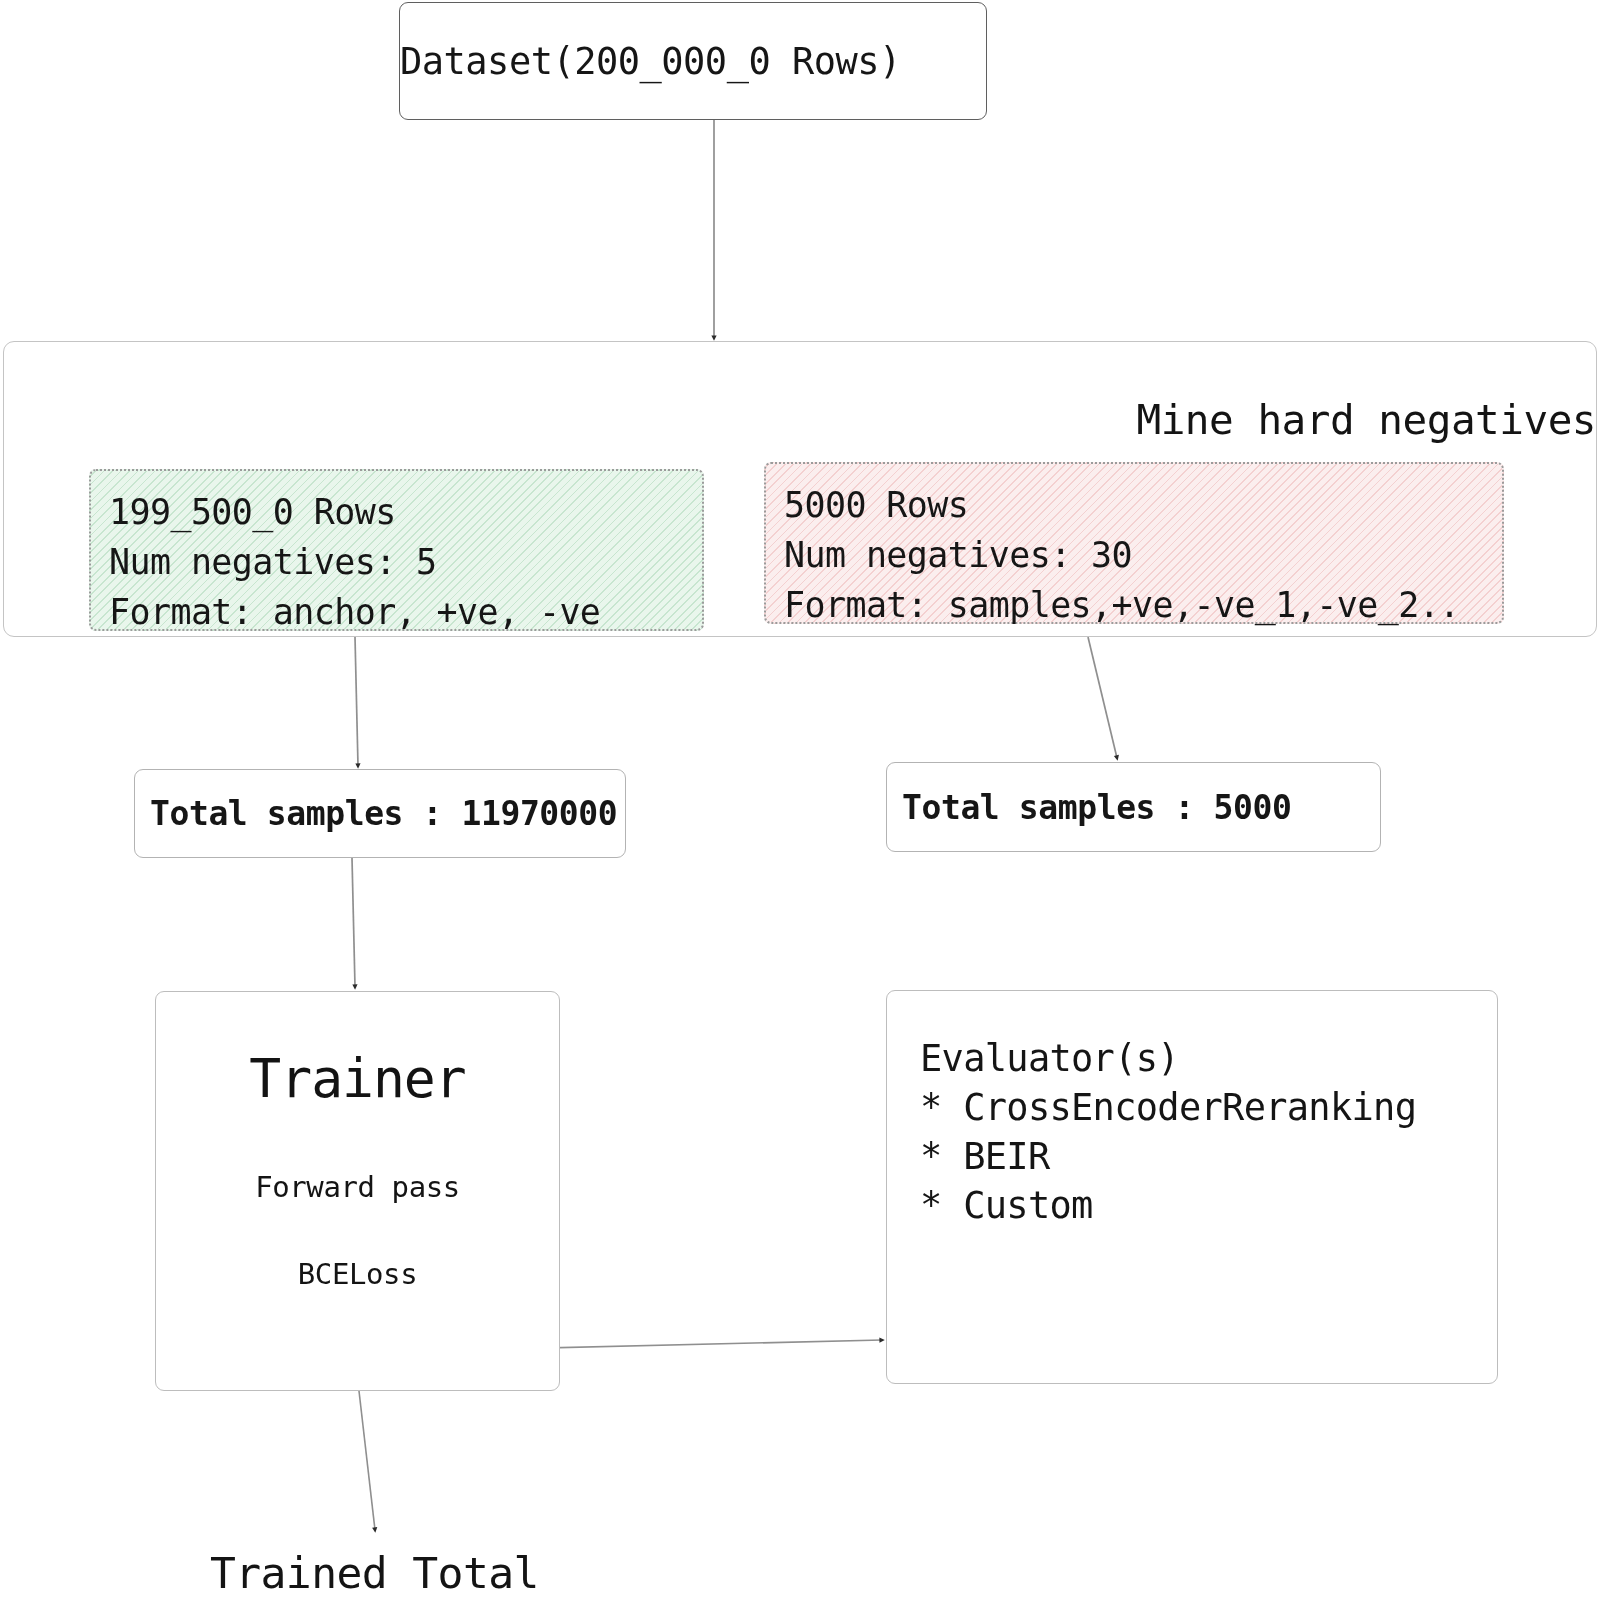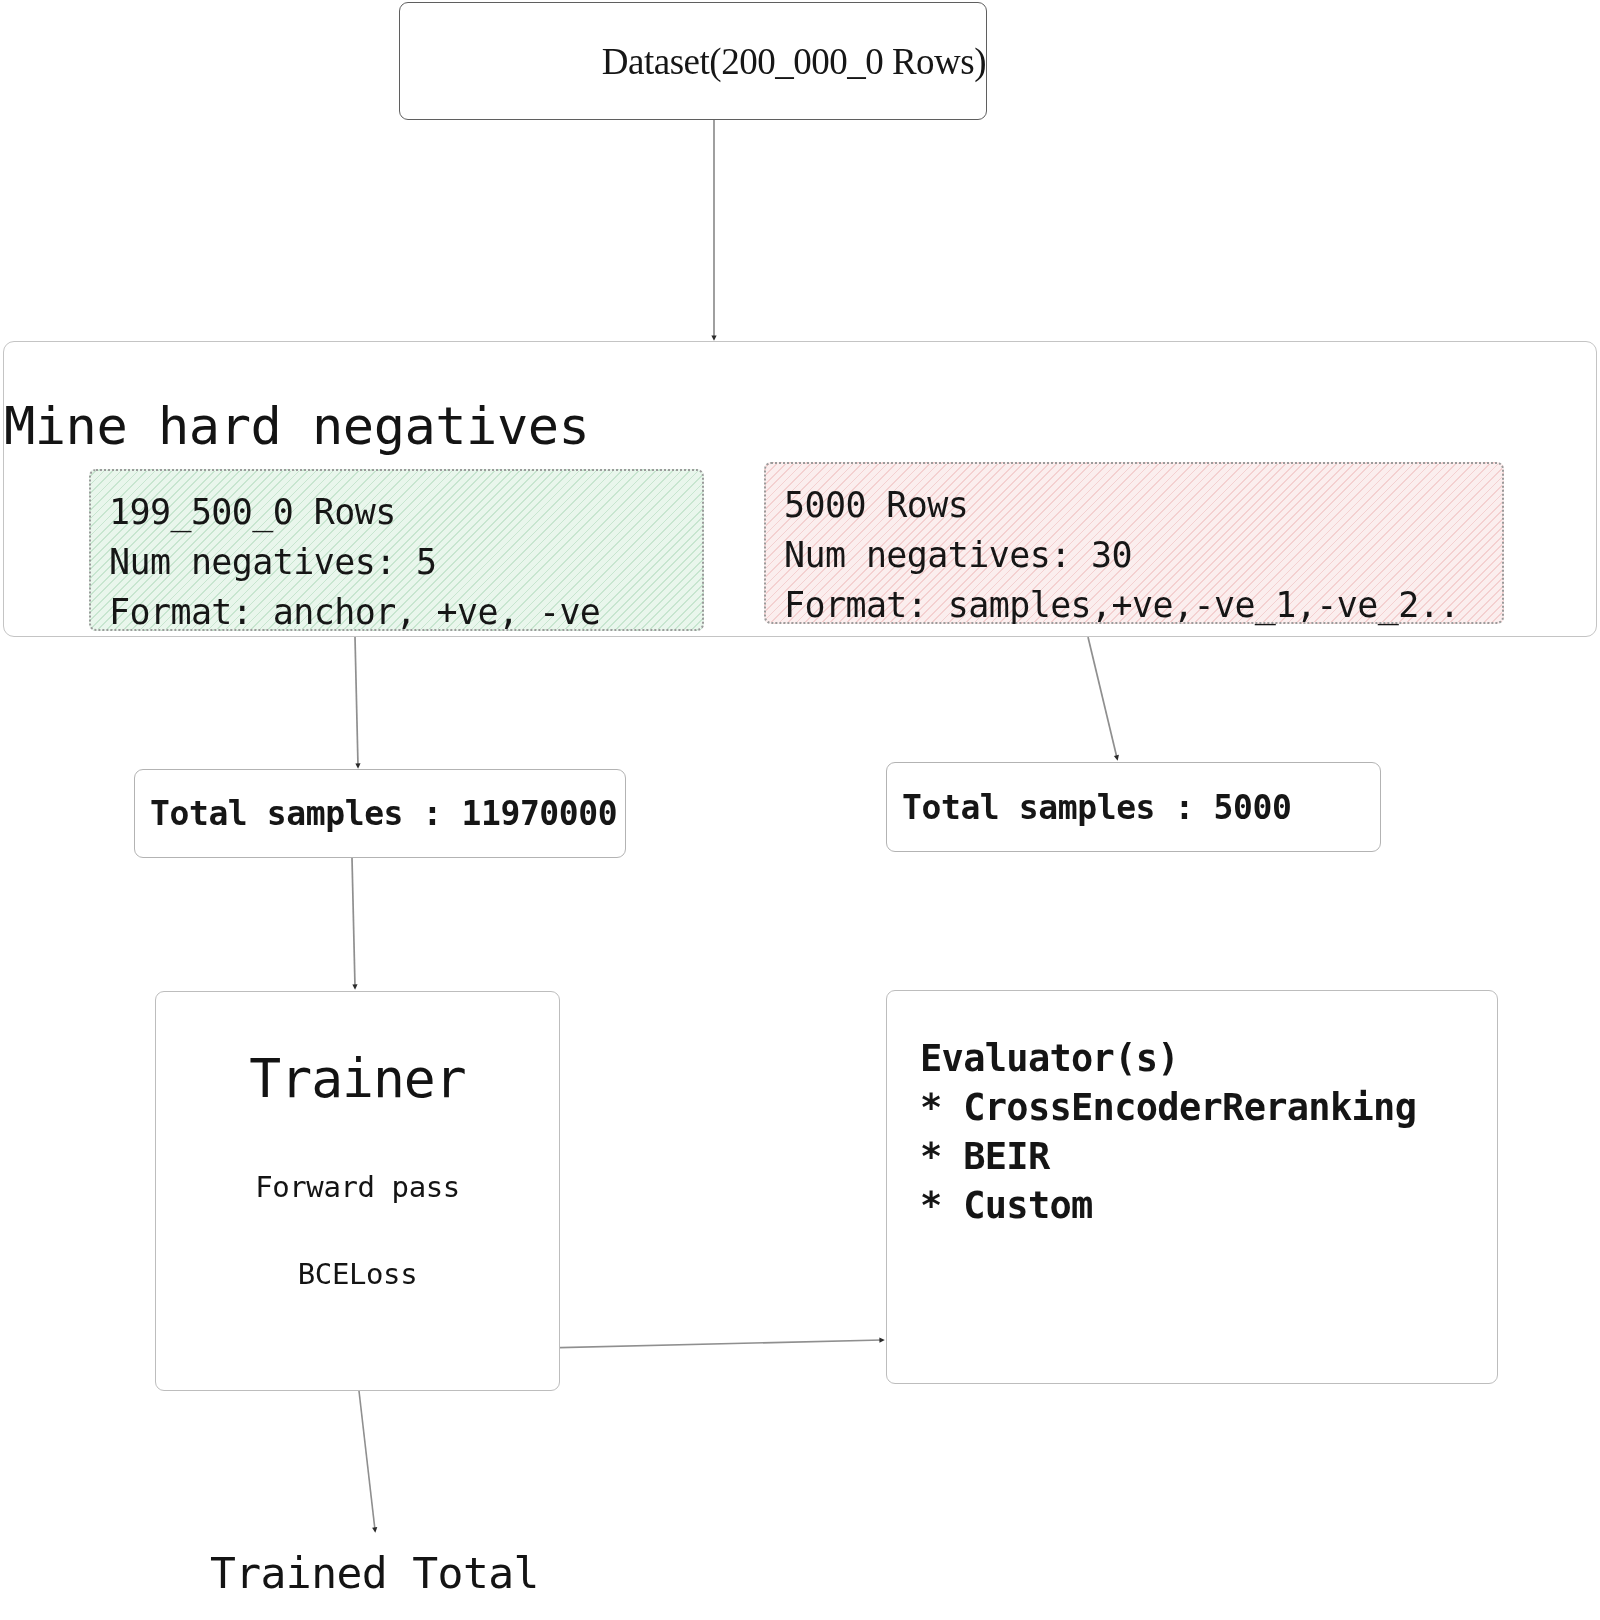--- a/index.html
+++ b/index.html
@@ -33,44 +33,43 @@
     border: 1.6px solid #b9b9b9;
     border-radius: 9px;
   }
 
   
   #node-dataset {
     left: 399px; top: 2px;
     width: 588px; height: 118px;
     display: flex;
     align-items: center;
-    justify-content: flex-end;
+    justify-content: flex-start;
     border-color: #5f5f5f;
     border-width: 1.7px;
-    font-family: Liberation Serif, serif;
   }
   #node-dataset .label {
     font-size: 37px;
     letter-spacing: -0.5px;
     color: #161616;
   }
 
   
   #node-mine {
     left: 3px; top: 341px;
     width: 1594px; height: 296px;
     border-color: #c4c4c4;
     border-radius: 11px;
   }
   #node-mine .title {
     position: absolute;
     left: 0; right: 0;
     top: 54px;
-    text-align: left;
-    font-size: 52px;
+    text-align: right;
+    font-size: 41px;
     letter-spacing: -0.5px;
     color: #141414;
   }
 
   .hatchbox {
     position: absolute;
     box-sizing: border-box;
     border: 2px dotted #9b9b9b;
     border-radius: 7px;
     padding: 16px 14px 10px 18px;
@@ -165,21 +164,20 @@
     width: 612px; height: 394px;
     border-color: #bdbdbd;
     padding: 43px 0 0 33px;
   }
   #node-evaluator .eval-line {
     font-size: 37px;
     line-height: 49px;
     letter-spacing: -0.7px;
     white-space: pre;
     color: #151515;
-    font-weight: bold;
   }
 
   
   #node-trained-model {
     position: absolute;
     left: 210px; top: 1548px;
     width: 400px;
     font-size: 43px;
     letter-spacing: -0.6px;
     color: #141414;

